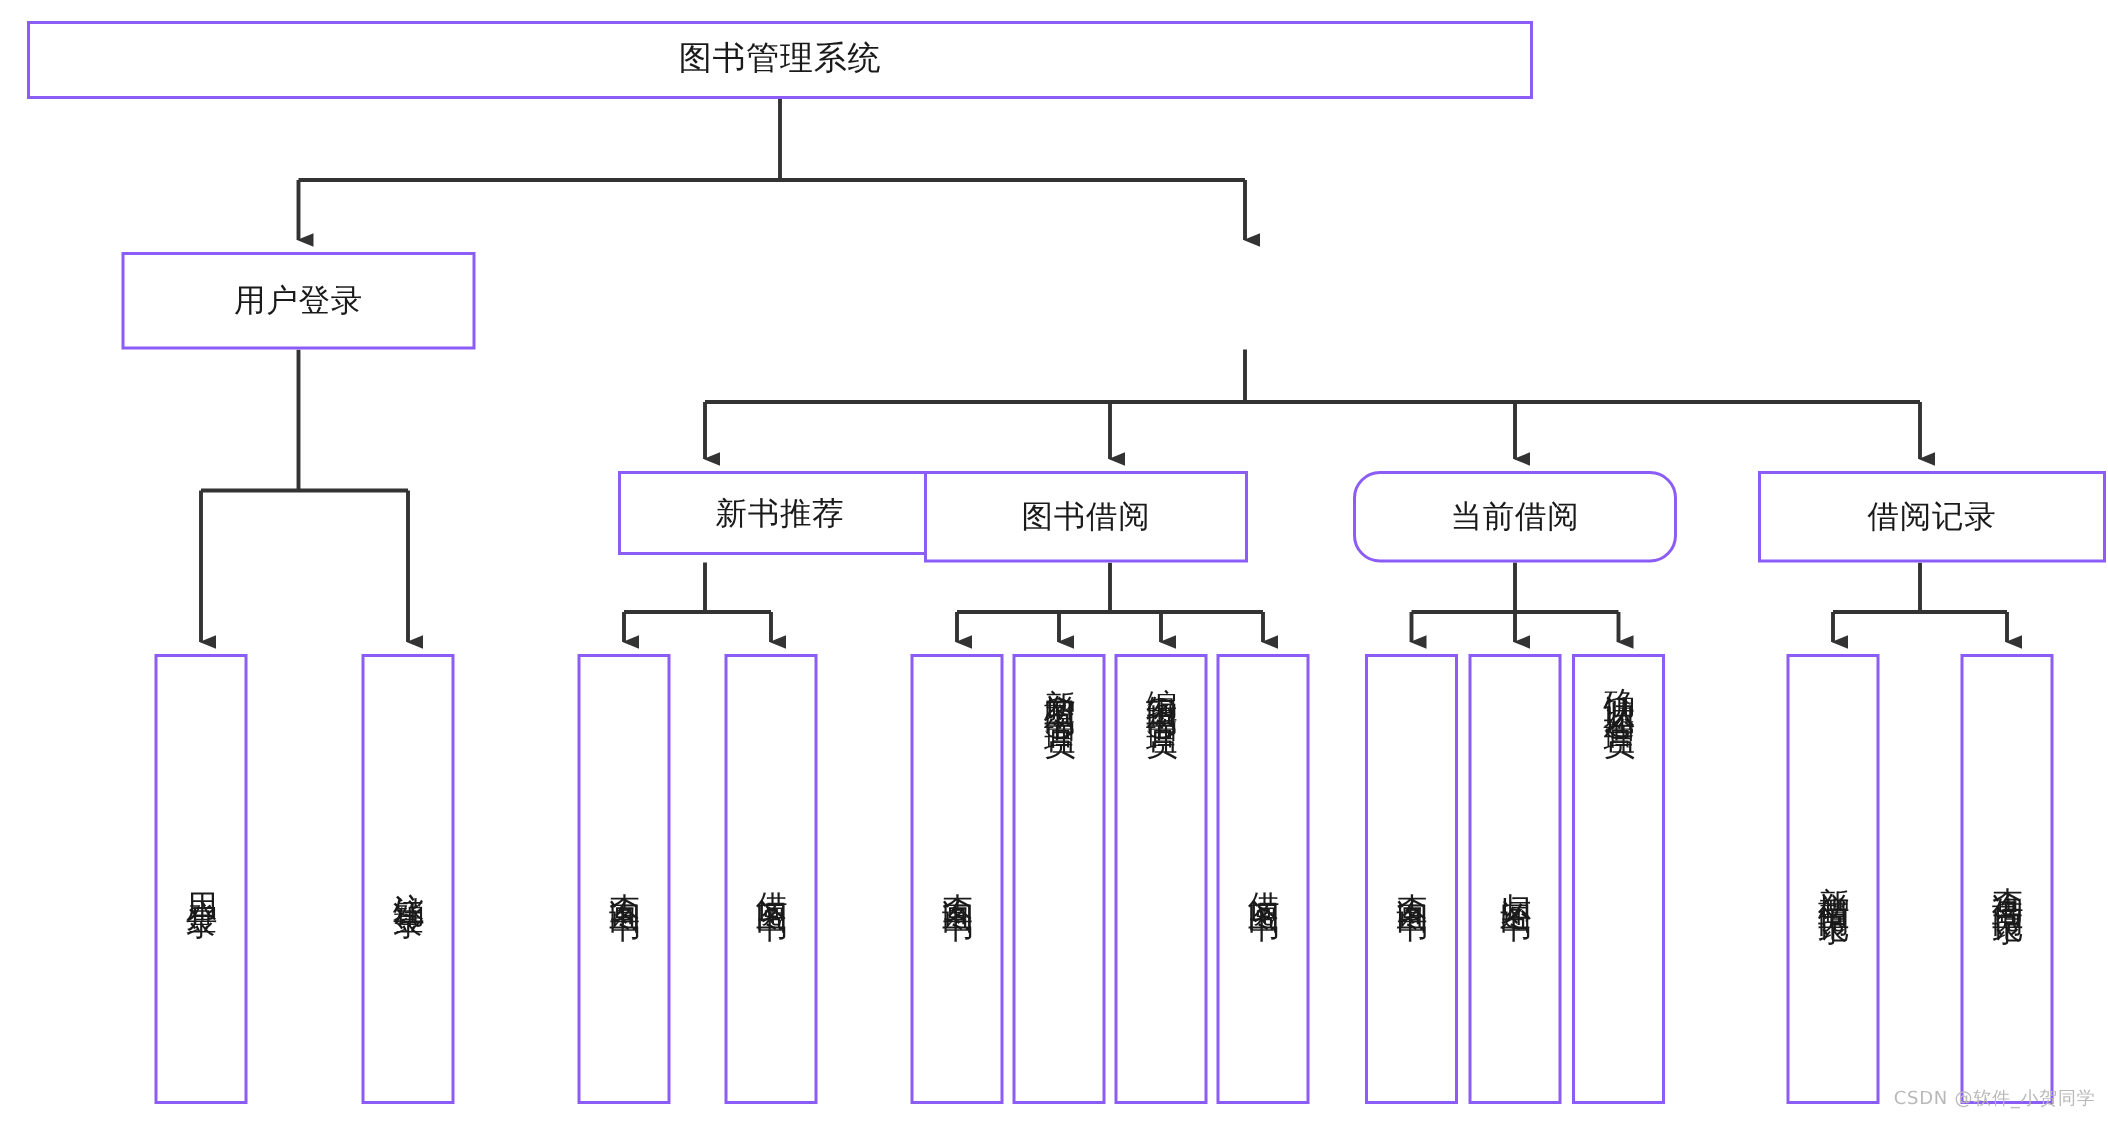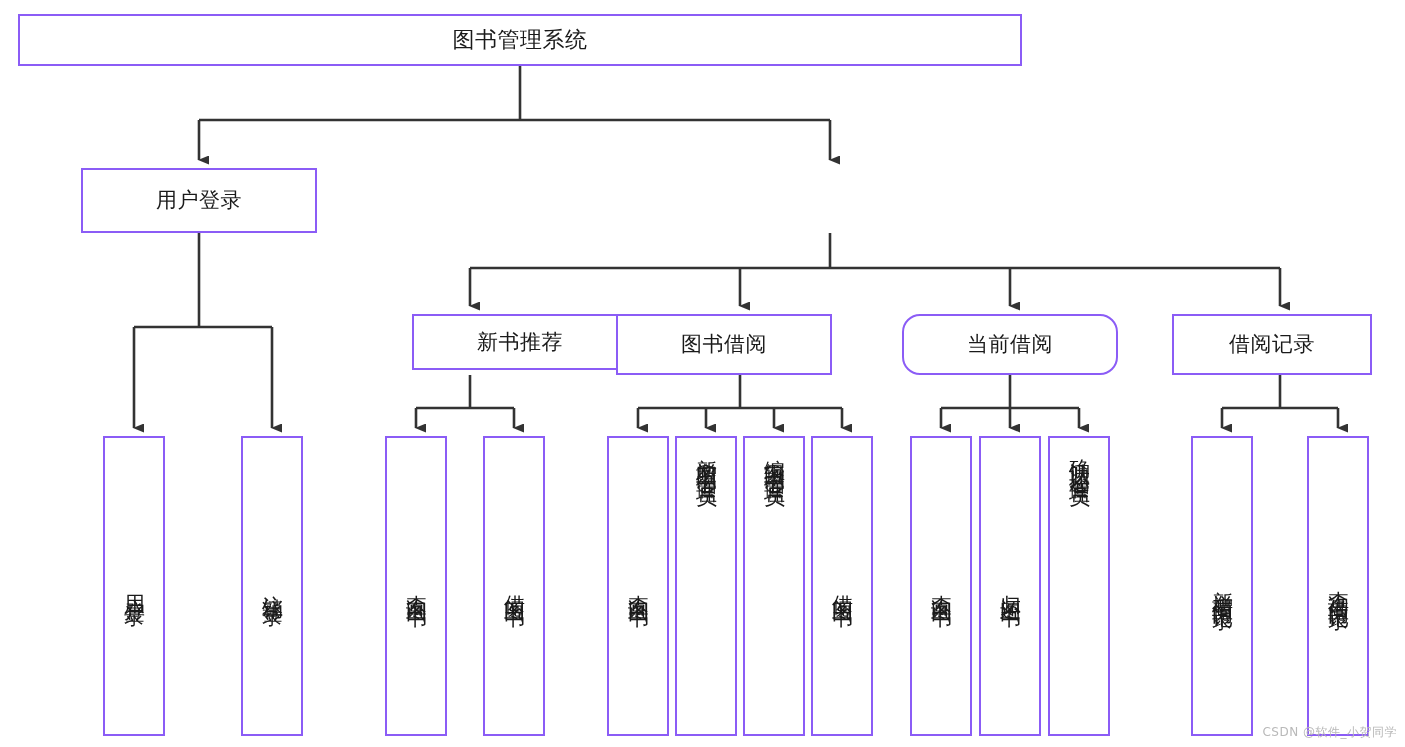--- a/index.html
+++ b/index.html
@@ -148,21 +148,21 @@
   </div>
 
   <div class="node horiz" style="left:616px; top:314px; width:216px; height:61px;">
     <span class="node-label">图书借阅</span>
   </div>
 
   <div class="node horiz" style="left:902px; top:314px; width:216px; height:61px;border-radius:18px;">
     <span class="node-label">当前借阅</span>
   </div>
 
-  <div class="node horiz" style="left:1172px; top:314px; width:200px; height:61px;">
+  <div class="node horiz" style="left:1172px; top:314px; width:232px; height:61px;">
     <span class="node-label">借阅记录</span>
   </div>
 
   <div class="node vert center-v" style="left:103px; top:436px; width:62px; height:300px;">
     <span class="node-label">用户登录</span>
   </div>
 
   <div class="node vert center-v" style="left:241px; top:436px; width:62px; height:300px;">
     <span class="node-label">注销登录</span>
   </div>

